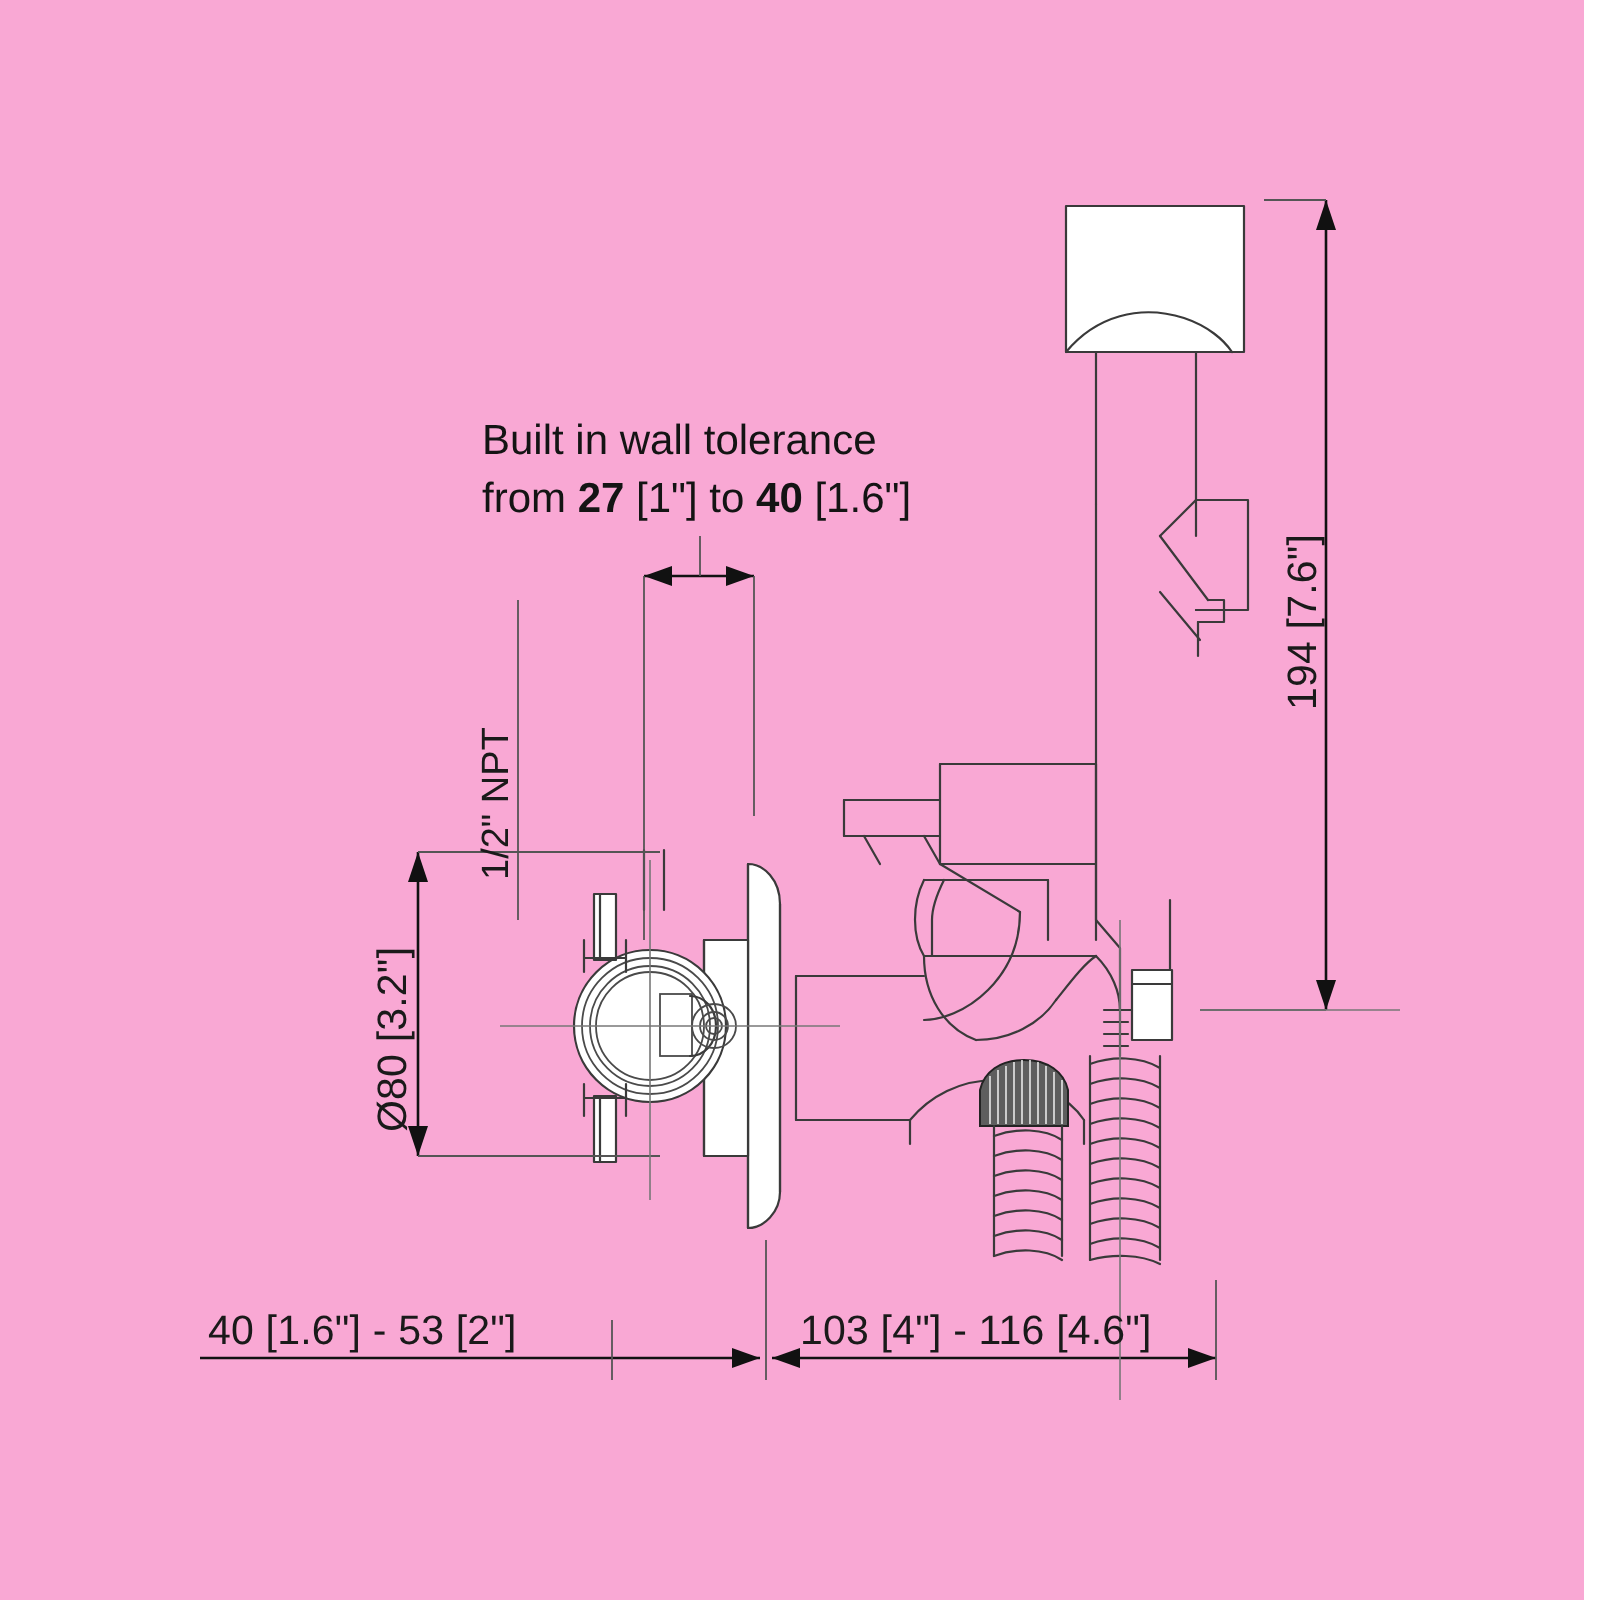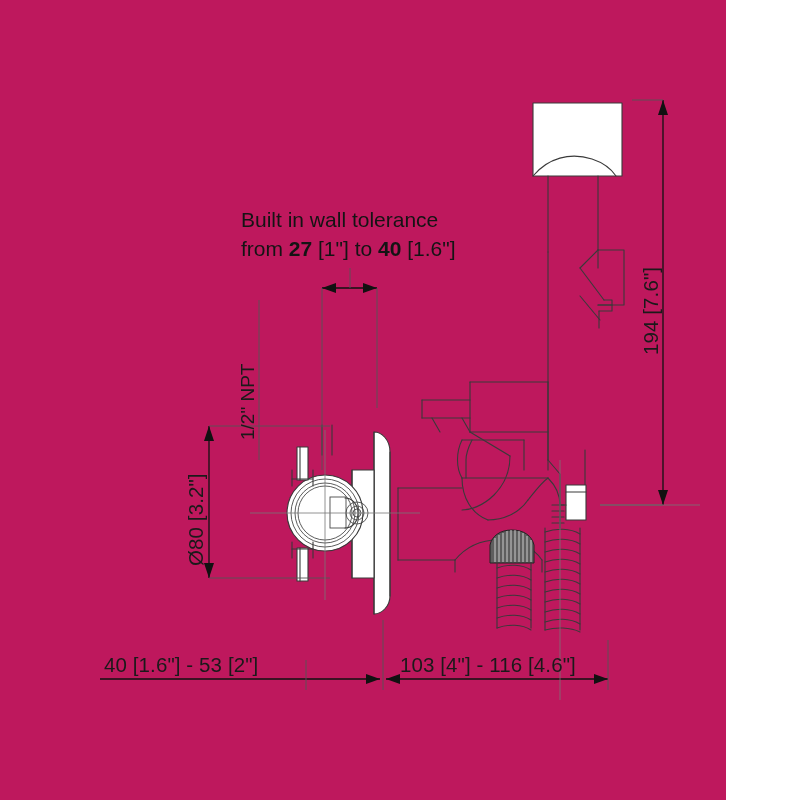--- a/index.html
+++ b/index.html
@@ -8,23 +8,23 @@
     background: #ffffff;
   }
   body {
     width: 800px;
     height: 800px;
     font-family: "Liberation Sans", sans-serif;
     overflow: hidden;
   }
   #drawing-root {
     position: relative;
-    width: 726px;
+    width: 792px;
     height: 800px;
-    background: #be185d;
+    background: #f9a8d4;
   }
   svg#tech-drawing {
     display: block;
     width: 800px;
     height: 800px;
   }
   .part-line {
     fill: none;
     stroke: #3a3a3a;
     stroke-width: 1.1;

